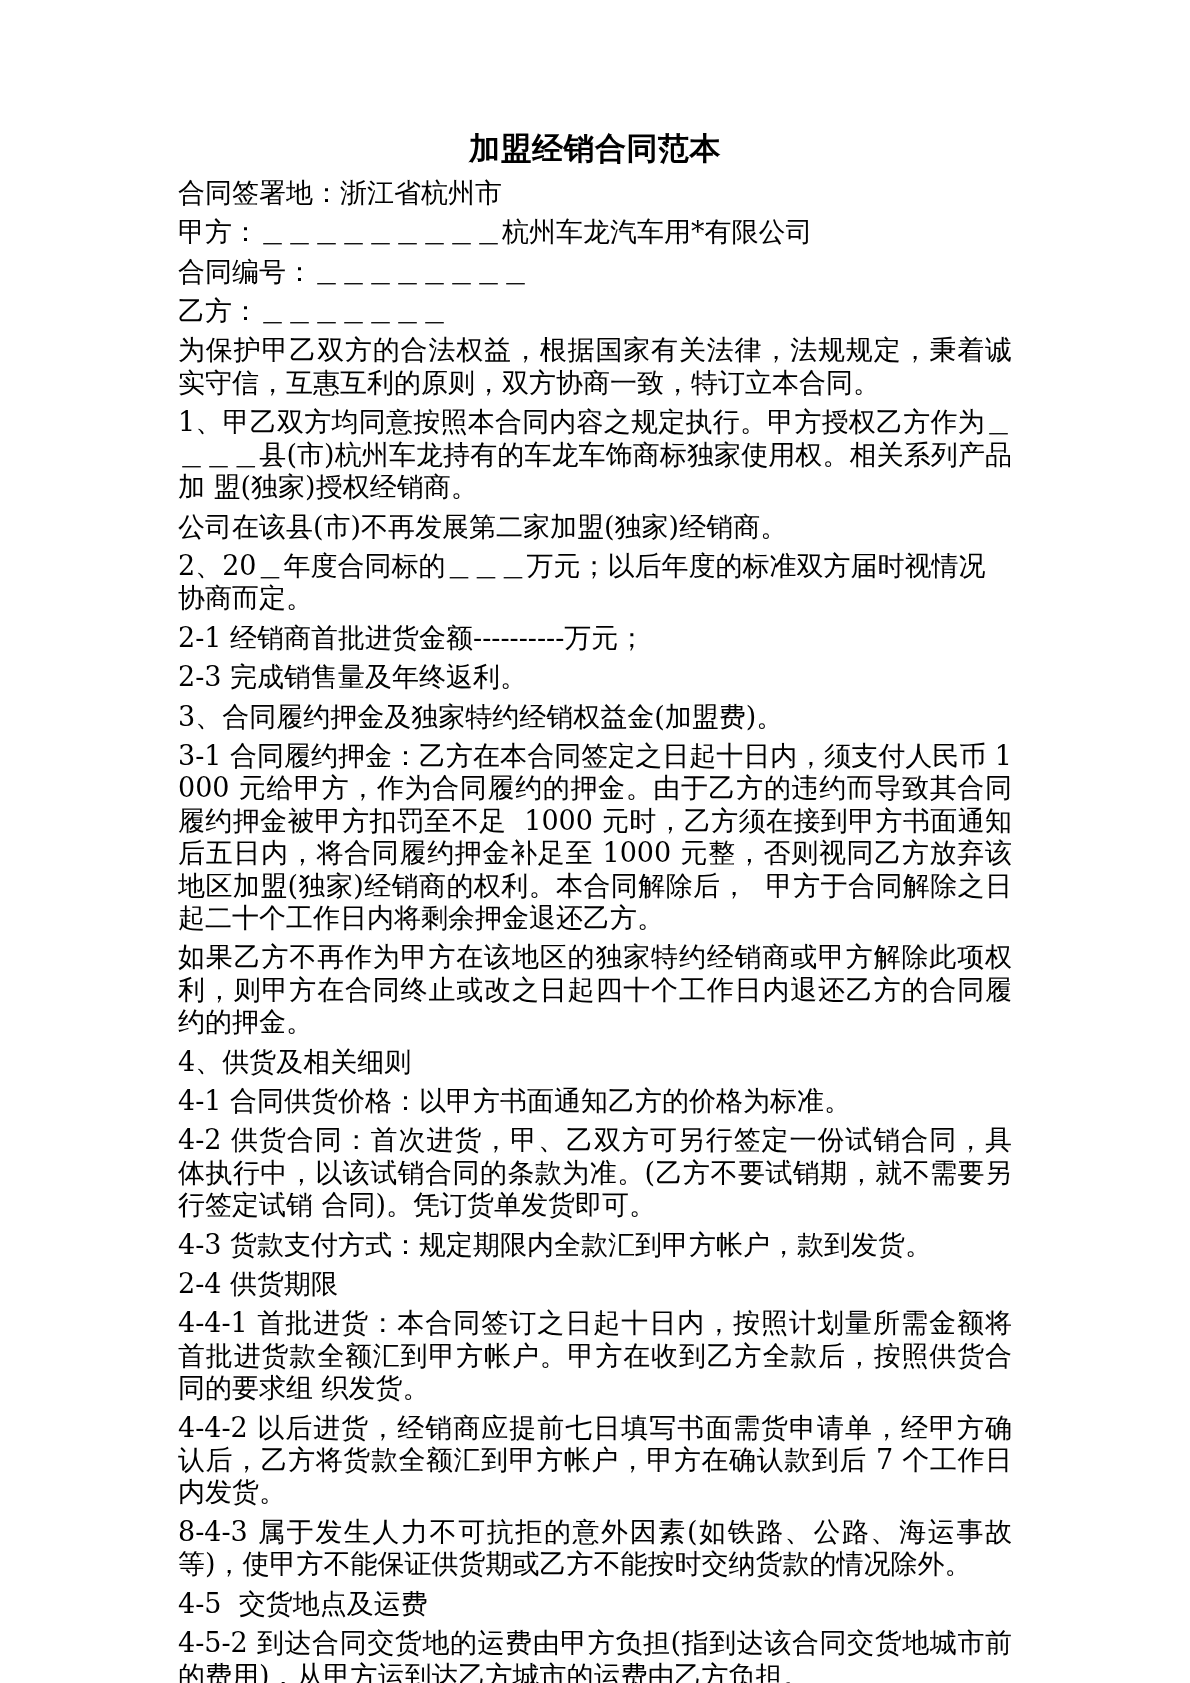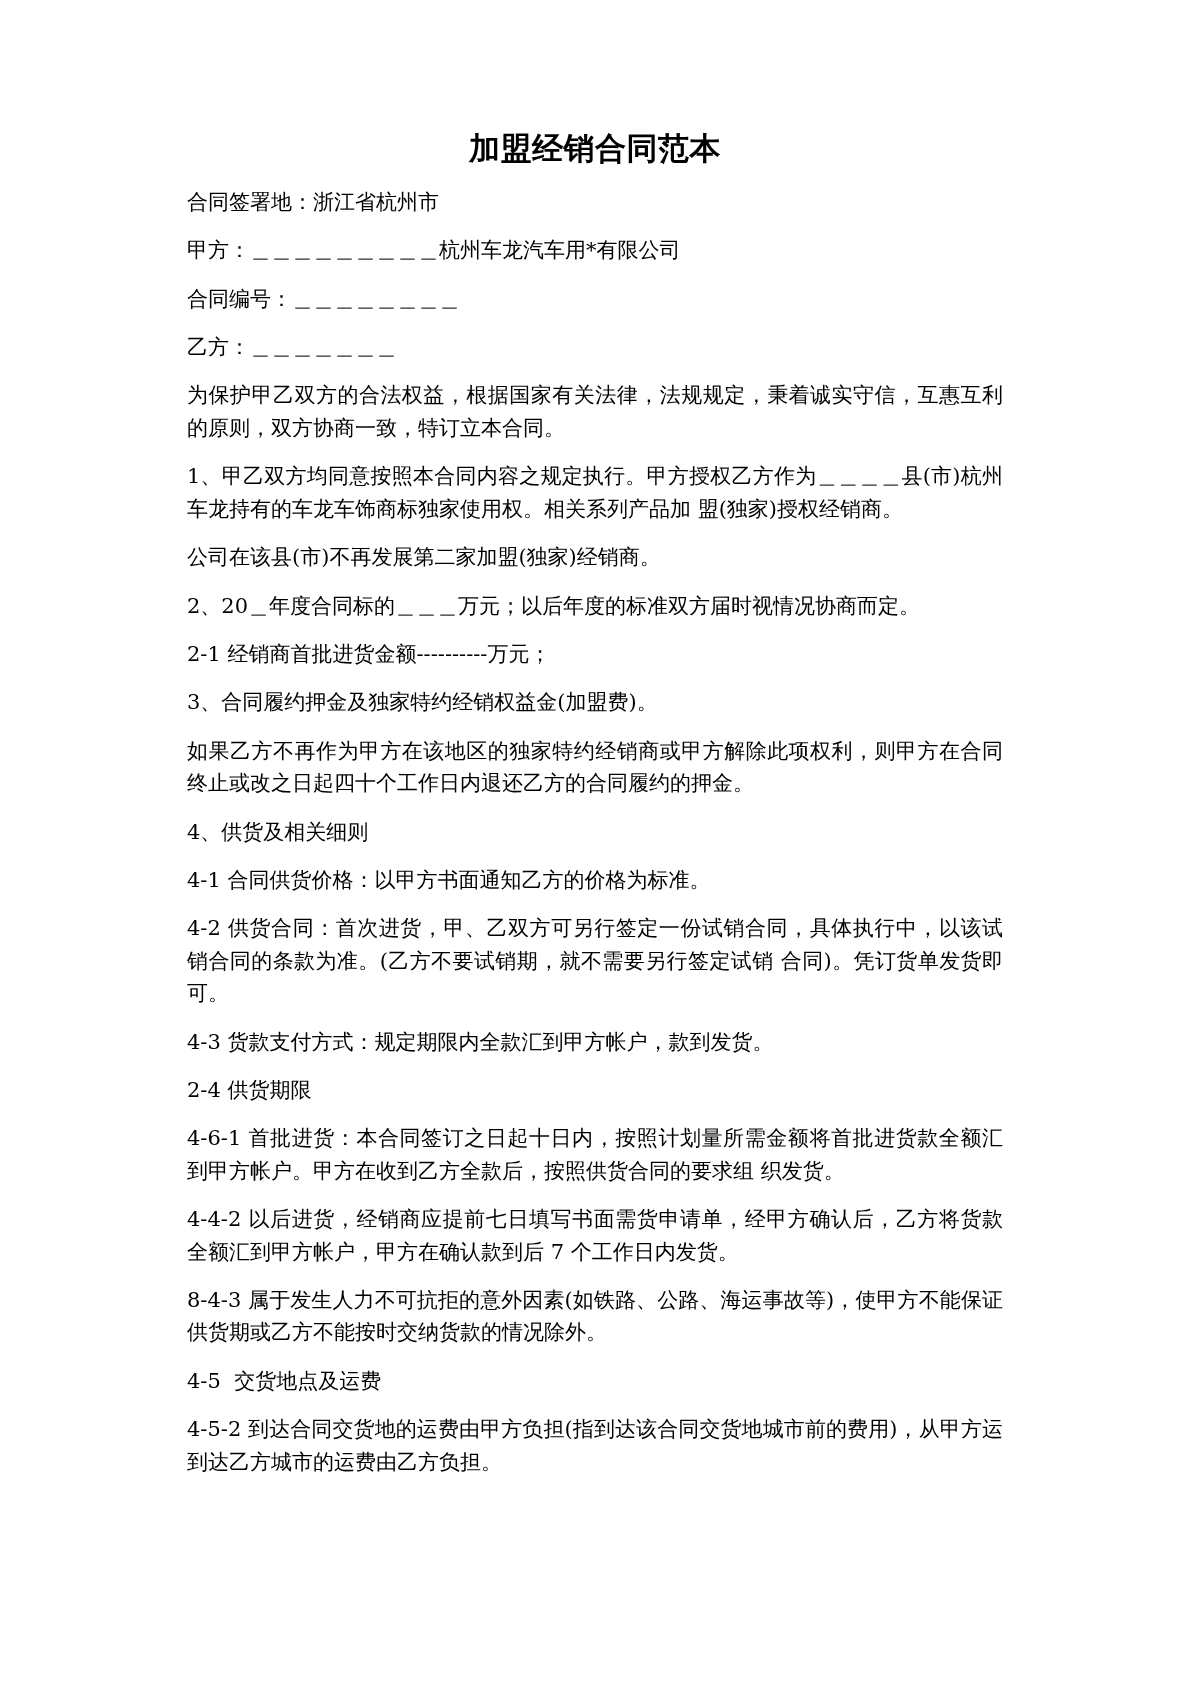--- a/index.html
+++ b/index.html
@@ -30,22 +30,22 @@
   .doc-title {
     font-size: 31px;
     font-weight: bold;
     text-align: center;
     line-height: 1.35;
     margin: 0 0 6px 0;
     letter-spacing: 0.5px;
     font-family: "DejaVu Sans", "Liberation Sans", sans-serif;
   }
   p.para {
-    margin: 16px;
-    font-size: 21px;
+    margin: 7px;
+    font-size: 27px;
     line-height: 32.4px;
     text-align: justify;
     text-justify: inter-ideograph;
     word-break: break-all;
     letter-spacing: 0px;
     white-space: pre-wrap;
   }
   p.para.nojustify {
     text-align: left;
   }
@@ -60,27 +60,29 @@
 
     <p class="para nojustify">合同签署地：浙江省杭州市</p>
     <p class="para nojustify">甲方：＿＿＿＿＿＿＿＿＿杭州车龙汽车用*有限公司</p>
     <p class="para nojustify">合同编号：＿＿＿＿＿＿＿＿</p>
     <p class="para nojustify">乙方：＿＿＿＿＿＿＿</p>
     <p class="para">为保护甲乙双方的合法权益，根据国家有关法律，法规规定，秉着诚实守信，互惠互利的原则，双方协商一致，特订立本合同。</p>
     <p class="para">1、甲乙双方均同意按照本合同内容之规定执行。甲方授权乙方作为＿＿＿＿县(市)杭州车龙持有的车龙车饰商标独家使用权。相关系列产品加 盟(独家)授权经销商。</p>
     <p class="para nojustify">公司在该县(市)不再发展第二家加盟(独家)经销商。</p>
     <p class="para nojustify">2、20＿年度合同标的＿＿＿万元；以后年度的标准双方届时视情况协商而定。</p>
     <p class="para nojustify">2-1 经销商首批进货金额----------万元；</p>
+    <p class="para nojustify">2-3 完成销售量及年终返利。</p>
     <p class="para nojustify">3、合同履约押金及独家特约经销权益金(加盟费)。</p>
+    <p class="para">3-1 合同履约押金：乙方在本合同签定之日起十日内，须支付人民币 1000 元给甲方，作为合同履约的押金。由于乙方的违约而导致其合同履约押金被甲方扣罚至不足  1000 元时，乙方须在接到甲方书面通知后五日内，将合同履约押金补足至 1000 元整，否则视同乙方放弃该地区加盟(独家)经销商的权利。本合同解除后，  甲方于合同解除之日起二十个工作日内将剩余押金退还乙方。</p>
     <p class="para">如果乙方不再作为甲方在该地区的独家特约经销商或甲方解除此项权利，则甲方在合同终止或改之日起四十个工作日内退还乙方的合同履约的押金。</p>
     <p class="para nojustify">4、供货及相关细则</p>
     <p class="para nojustify">4-1 合同供货价格：以甲方书面通知乙方的价格为标准。</p>
     <p class="para">4-2 供货合同：首次进货，甲、乙双方可另行签定一份试销合同，具体执行中，以该试销合同的条款为准。(乙方不要试销期，就不需要另行签定试销 合同)。凭订货单发货即可。</p>
     <p class="para nojustify">4-3 货款支付方式：规定期限内全款汇到甲方帐户，款到发货。</p>
     <p class="para nojustify">2-4 供货期限</p>
-    <p class="para">4-6-1 首批进货：本合同签订之日起十日内，按照计划量所需金额将首批进货款全额汇到甲方帐户。甲方在收到乙方全款后，按照供货合同的要求组 织发货。</p>
+    <p class="para">4-4-1 首批进货：本合同签订之日起十日内，按照计划量所需金额将首批进货款全额汇到甲方帐户。甲方在收到乙方全款后，按照供货合同的要求组 织发货。</p>
     <p class="para">4-4-2 以后进货，经销商应提前七日填写书面需货申请单，经甲方确认后，乙方将货款全额汇到甲方帐户，甲方在确认款到后 7 个工作日内发货。</p>
     <p class="para">8-4-3 属于发生人力不可抗拒的意外因素(如铁路、公路、海运事故等)，使甲方不能保证供货期或乙方不能按时交纳货款的情况除外。</p>
     <p class="para nojustify">4-5  交货地点及运费</p>
     <p class="para">4-5-2 到达合同交货地的运费由甲方负担(指到达该合同交货地城市前的费用)，从甲方运到达乙方城市的运费由乙方负担。</p>
 
   </div>
 </div>
 
 </body></html>

